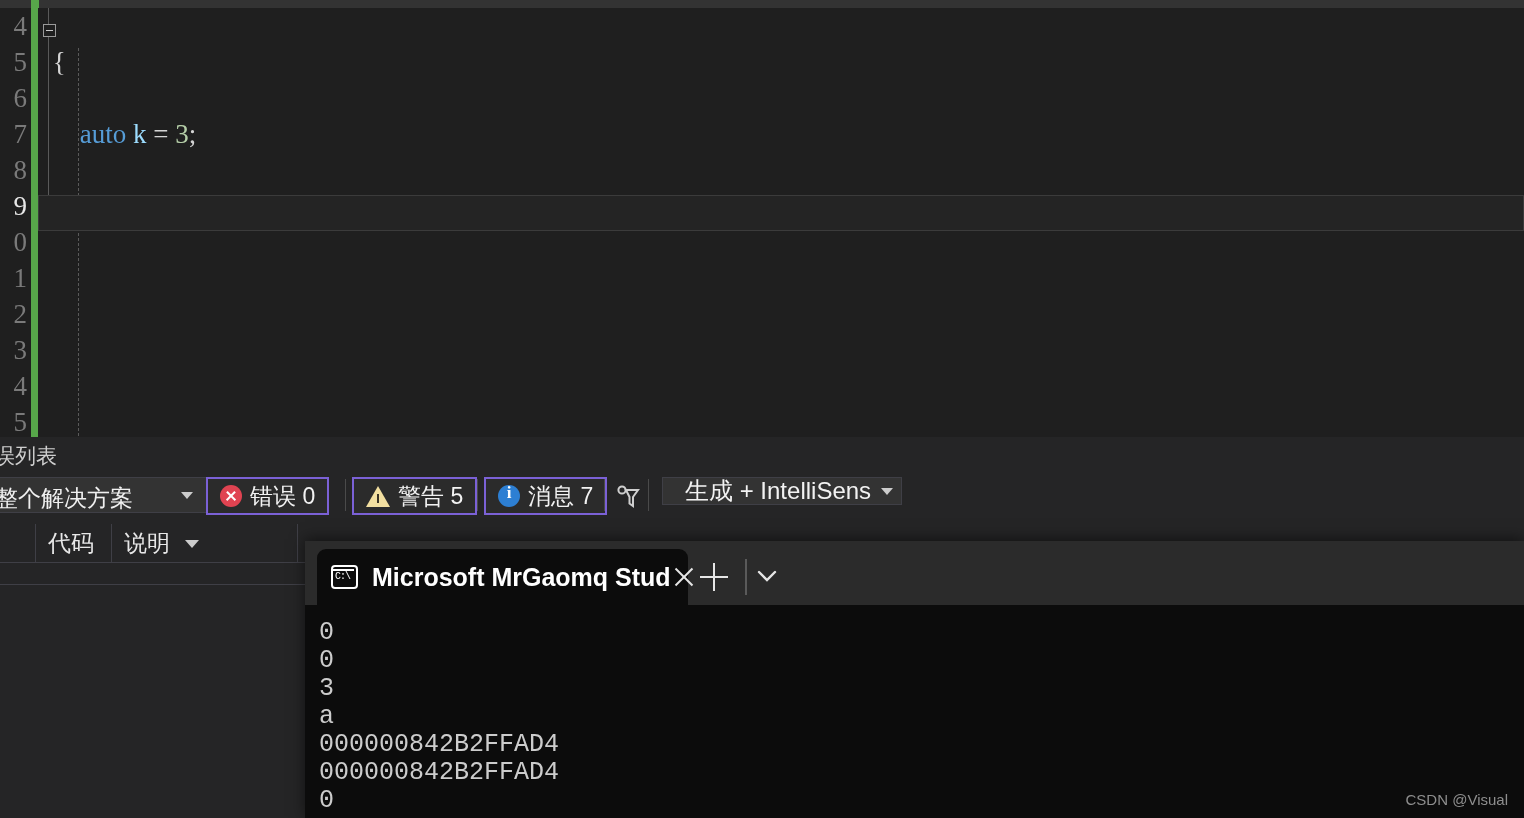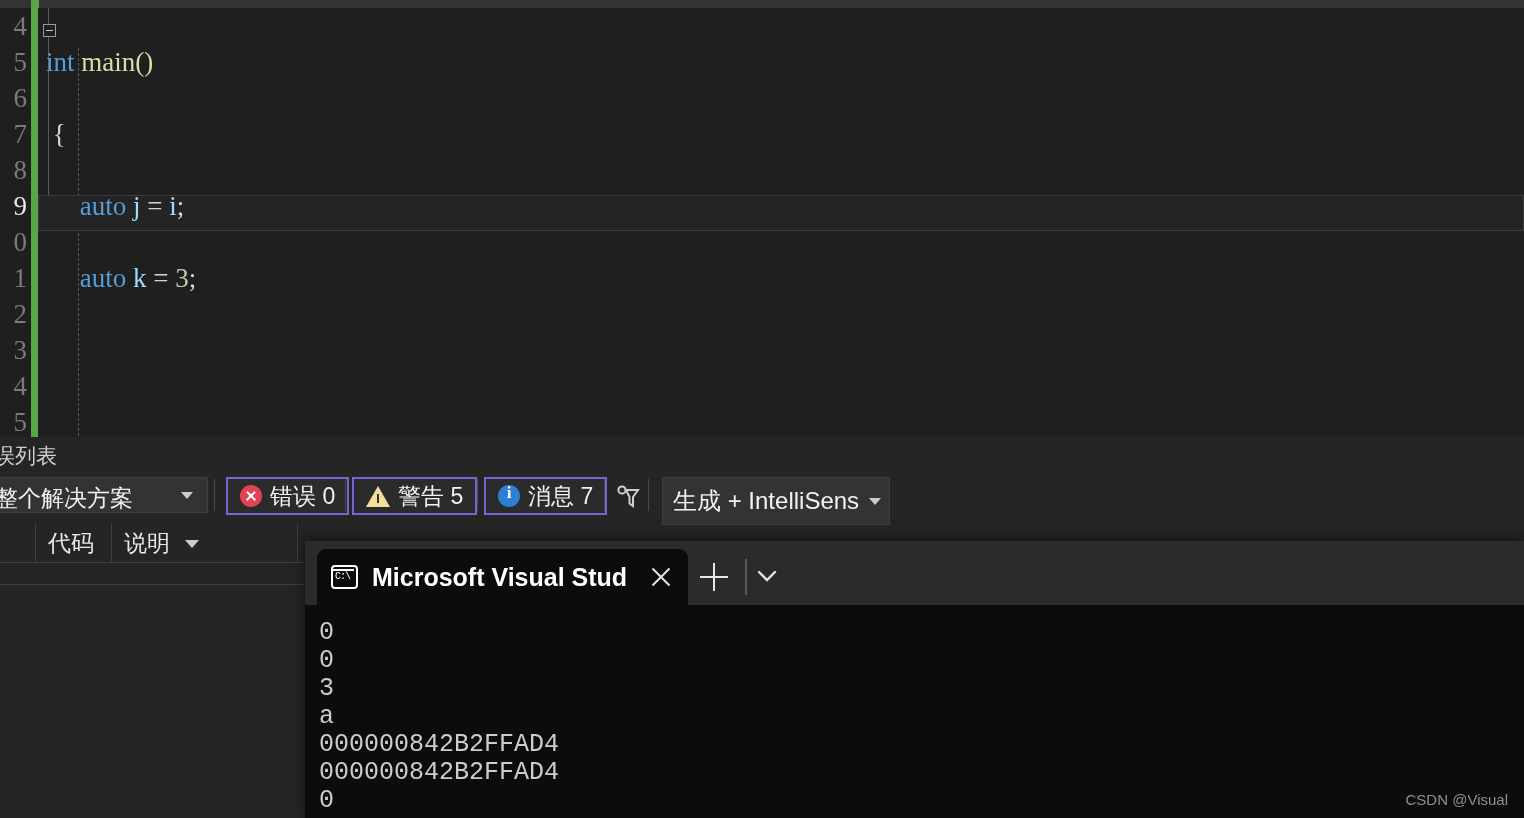--- a/index.html
+++ b/index.html
@@ -125,23 +125,23 @@
     position:relative;flex:none;
   }
   .ico-msg:after{
     content:"i";position:absolute;left:0;top:-2px;width:22px;text-align:center;
     font-family:"Liberation Serif",serif;font-size:17px;color:#fff;font-weight:bold;
   }
   .ico-filter {
     position:absolute; top:8px; width:26px; height:24px;
   }
   .build-dd {
-    position:absolute; top:0; height:48px;
+    position:absolute; top:0; height:28px;
     background:#333333; border:1px solid #3f3f46;
-    display:flex; align-items:center; padding:0 8px 0 10px; gap:10px;
+    display:flex; align-items:center; padding:0 8px 0 22px; gap:10px;
   }
   .build-dd .txt { font-size:24px; color:#f2f2f2; white-space:nowrap; }
   .build-dd .caret {
     width:0;height:0;border-left:6px solid transparent;border-right:6px solid transparent;
     border-top:7px solid #cccccc;
   }
 
   
   .thead {
     position:absolute; left:0; top:87px; width:1524px; height:38px;
@@ -256,23 +256,21 @@
       <div class="lnum" style="top:396px">5</div>
     </div>
 
     <div class="changebar"></div>
     <div class="structline"></div>
     <div class="indentguide"></div>
     <div class="foldbox"></div>
     <div class="curline-hl"></div>
 
     <div class="code">
-<span class="ln"><span class="kw">int</span><span class="plain"> </span><span class="fn">main</span><span class="fn">()</span></span>
 <span class="ln"><span class="plain"> {</span></span>
-<span class="ln"><span class="plain">     </span><span class="kw">auto</span><span class="var"> j</span><span class="op"> = </span><span class="var">i</span><span class="op">;</span></span>
 <span class="ln"><span class="plain">     </span><span class="kw">auto</span><span class="var"> k</span><span class="op"> = </span><span class="num">3</span><span class="op">;</span></span>
 
 
 
 
 
 
     </div>
   </div>
 
@@ -282,21 +280,21 @@
 
     <div class="errtoolbar">
 
       <div class="scope-dd">
         <span class="txt">整个解决方案</span>
         <span class="caret"></span>
       </div>
 
       <div class="tbsep" style="left:214px"></div>
 
-      <div class="chip" style="left:226px">
+      <div class="chip" style="left:206px">
         <span class="ico-err"></span>
         <span class="label">错误 0</span>
       </div>
 
       <div class="tbsep" style="left:345px"></div>
 
       <div class="chip" style="left:352px">
         <span class="ico-warn"></span>
         <span class="label">警告 5</span>
       </div>
@@ -333,21 +331,21 @@
     <div class="grid-empty"></div>
 
   </div>
 
   <div class="term">
     <div class="term-titlebar">
       <div class="term-tab">
         <span class="cicon">
             <span class="cprompt">C:\</span>
           </span>
-        <span class="ttitle">Microsoft Visual Stud</span>
+        <span class="ttitle">Microsoft MrGaomq Stud</span>
         <span class="tclose"></span>
       </div>
       <div class="term-new"></div>
       <div class="term-vsep"></div>
       <svg class="term-chev" viewBox="0 0 30 24">
         <path d="M7 9 L15 17 L23 9" fill="none" stroke="#e6e6e6" stroke-width="2.4" stroke-linecap="round"></path>
       </svg>
     </div>
     <div class="term-body">
       <div class="term-line">0</div>

